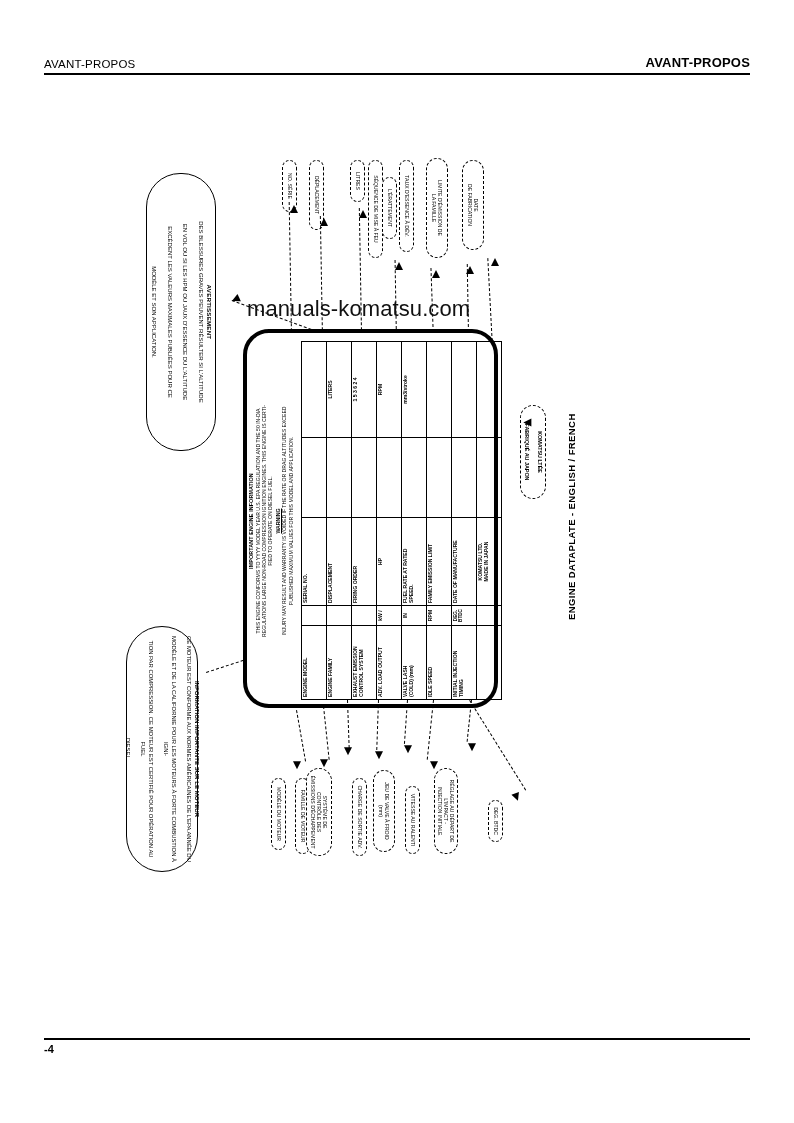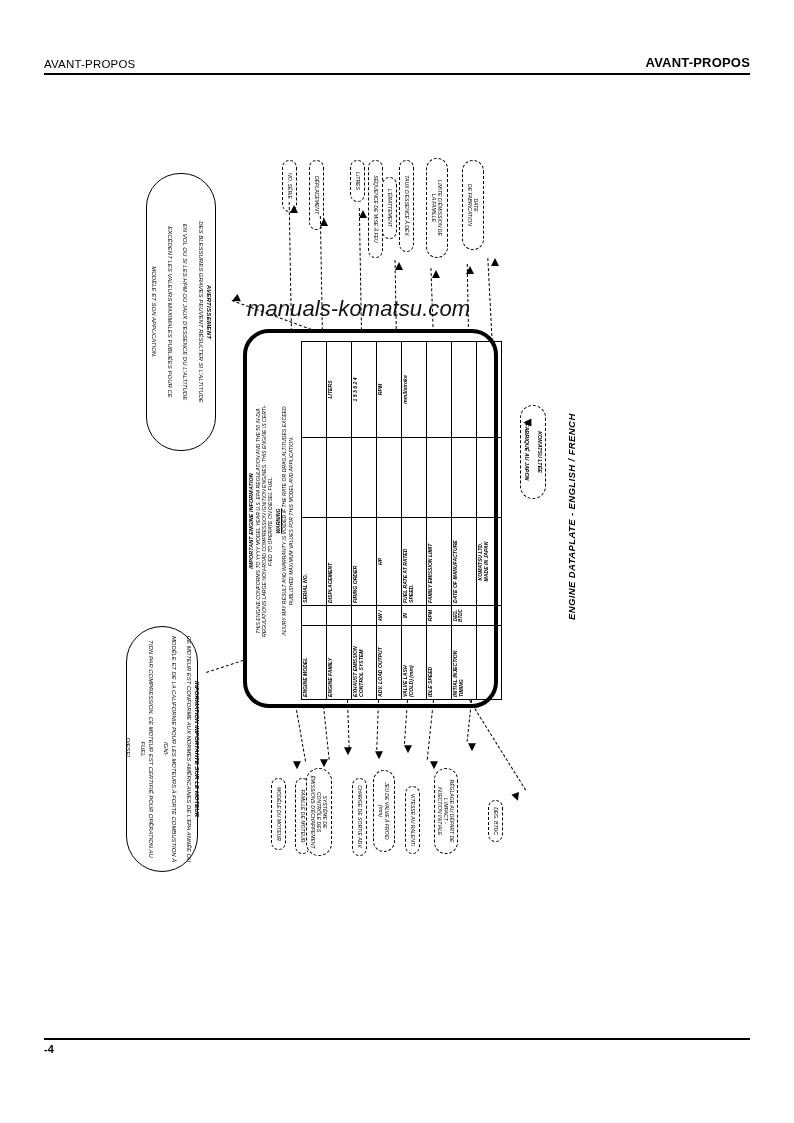--- a/index.html
+++ b/index.html
@@ -25,21 +25,21 @@
 
   
   .footer{
     position:absolute;left:44px;top:1038px;width:706px;
     border-top:2.5px solid #000;padding-top:3px;
   }
   .pgnum{font-size:11px;font-weight:bold;}
 
   
   .stage{
-    position:absolute;left:0;top:0;width:794px;height:1123px;font-style:italic;
+    position:absolute;left:0;top:0;width:794px;height:1123px;
   }
 
   
   .bub{
     position:absolute;
     border:1.1px solid #000;
     border-radius:999px;
     box-sizing:border-box;
     transform-origin:0 0;
     display:flex;align-items:center;justify-content:center;

